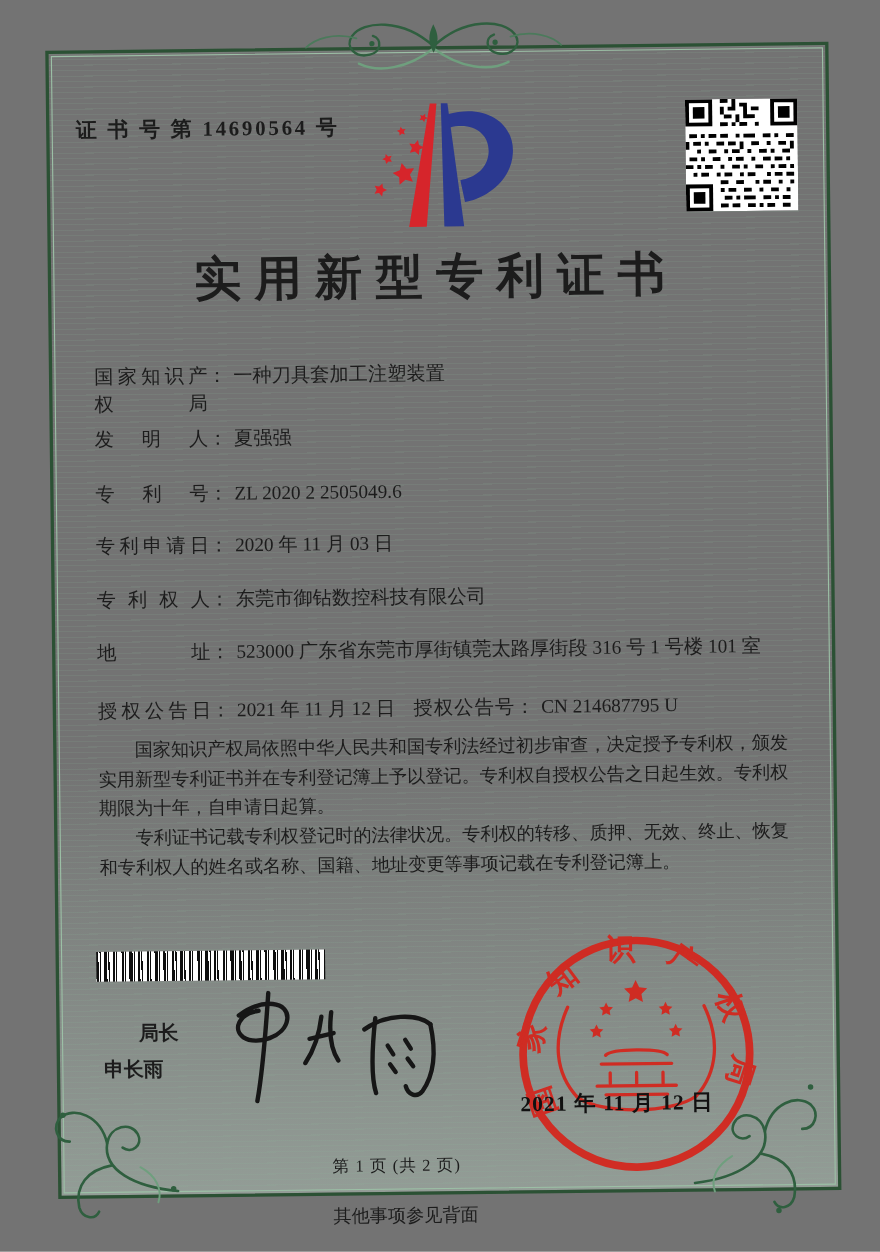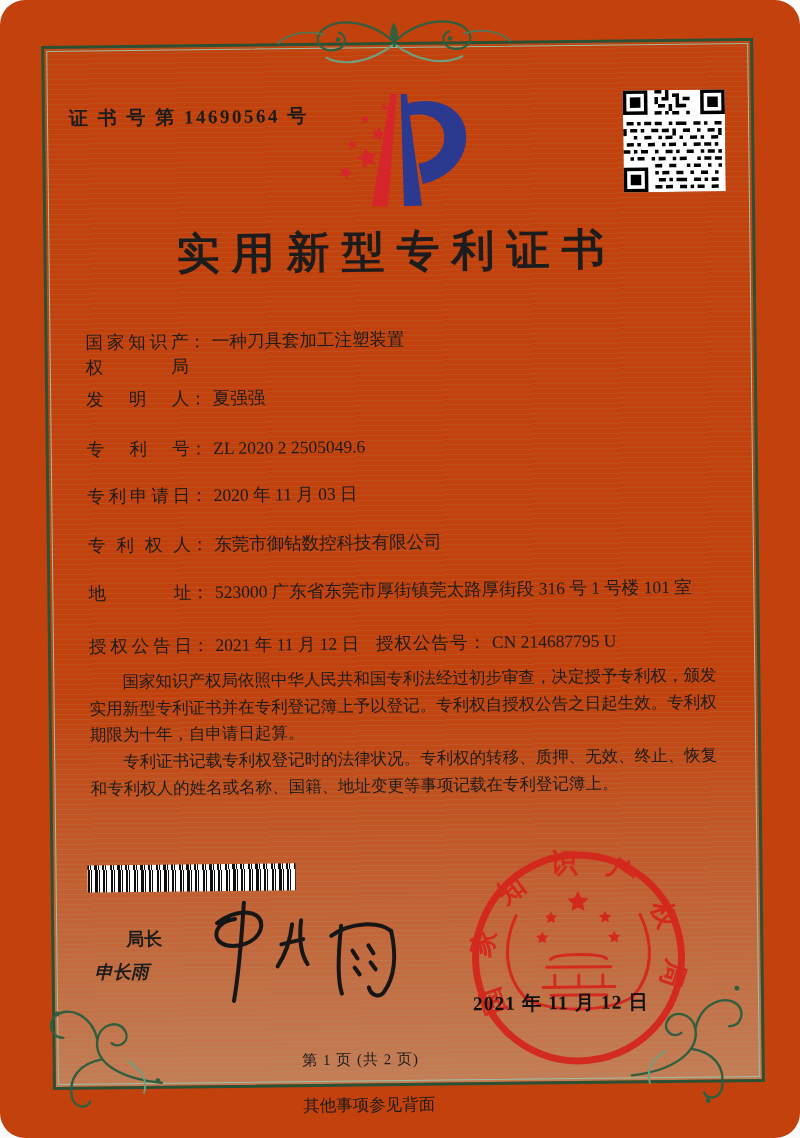--- a/index.html
+++ b/index.html
@@ -1,20 +1,20 @@
 <!DOCTYPE html>
 <html><head>
 <meta charset="utf-8">
 <style>
   html,body{margin:0;padding:0;}
   body{
     width:800px;height:1138px;background:#fbfbf9;overflow:hidden;
     font-family:"Liberation Serif","DejaVu Serif",serif;color:#1c1c1c;
   }
-  #page{position:relative;width:800px;height:1138px;background:#c2410c;overflow:hidden;border-radius:25px;}
+  #page{position:relative;width:800px;height:1138px;background:#737373;overflow:hidden;}
   .tilt{position:absolute;inset:0;transform:rotate(-0.65deg);transform-origin:400px 560px;}
 
   
   .frame{
     position:absolute;left:47px;top:42px;width:706px;height:1038px;
     border:3px solid #2b5134;
     background:
       repeating-linear-gradient(180deg, rgba(140,185,155,0.13) 0 1px, rgba(0,0,0,0) 1px 5px),
       linear-gradient(180deg, rgba(255,255,255,0) 62%, rgba(198,224,207,0.38) 100%);
   }
@@ -40,21 +40,21 @@
 
   .barcode{
     left:84px;top:862px;width:208px;height:27px;
     background-image:repeating-linear-gradient(90deg,
       #0d0d0d 0 2px,#fff 2px 3px,#0d0d0d 3px 4px,#fff 4px 7px,
       #0d0d0d 7px 10px,#fff 10px 11px,#0d0d0d 11px 12px,#fff 12px 15px,
       #0d0d0d 15px 17px,#fff 17px 18px,#0d0d0d 18px 19px,#fff 19px 23px);
   }
 
   .signer-title{left:90px;top:924px;font-size:18px;font-weight:700;font-family:"Liberation Sans",sans-serif;margin-left:32px;}
-  .signer-name{left:90px;top:957px;font-size:18px;font-weight:700;font-family:"Liberation Sans",sans-serif;font-style:italic;}
+  .signer-name{left:90px;top:957px;font-size:18px;font-weight:700;font-family:"Liberation Sans",sans-serif;}
 
   .seal-wrap{left:452px;top:845px;width:245px;height:235px;}
   .seal-date{left:468px;top:991px;font-size:19.5px;font-weight:700;letter-spacing:1px;color:#111;z-index:6;}
 
   .page-footer{left:55px;top:1050px;width:600px;text-align:center;font-size:15px;letter-spacing:1px;}
   .back-note{left:58px;top:1094px;width:610px;text-align:center;font-size:16.5px;font-weight:500;}
 
   svg{display:block;}
 </style>
 </head>

